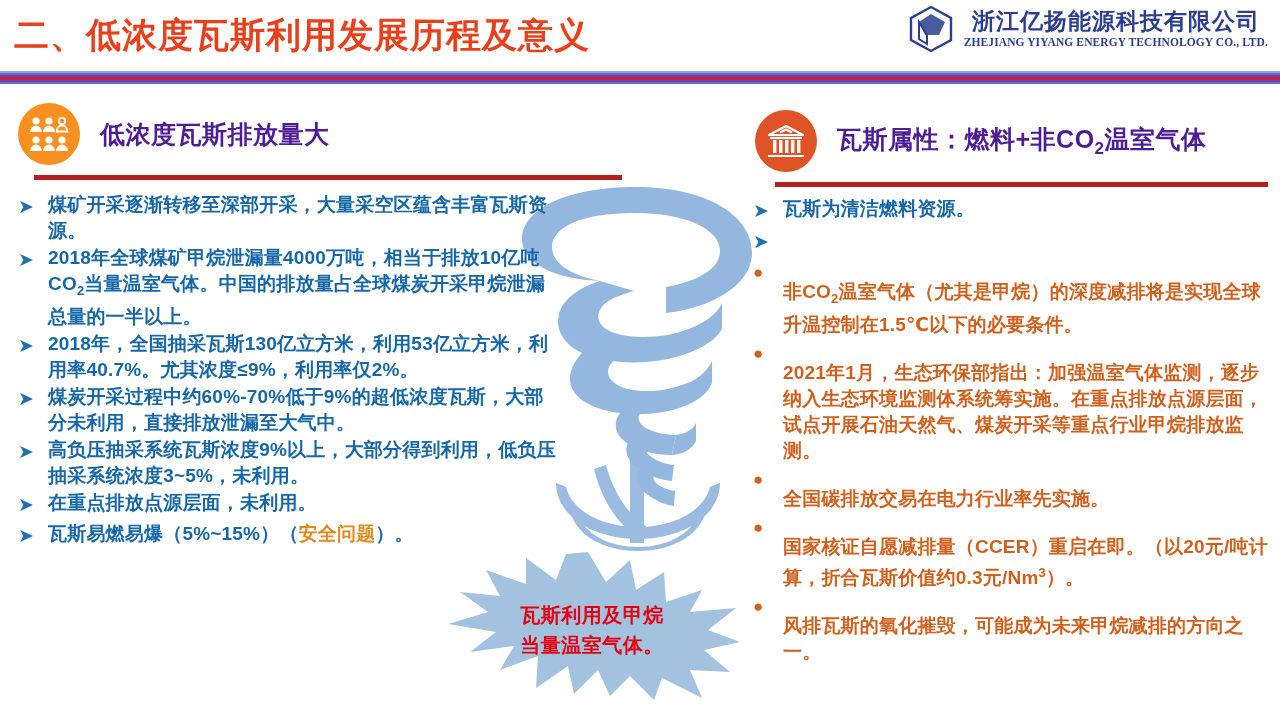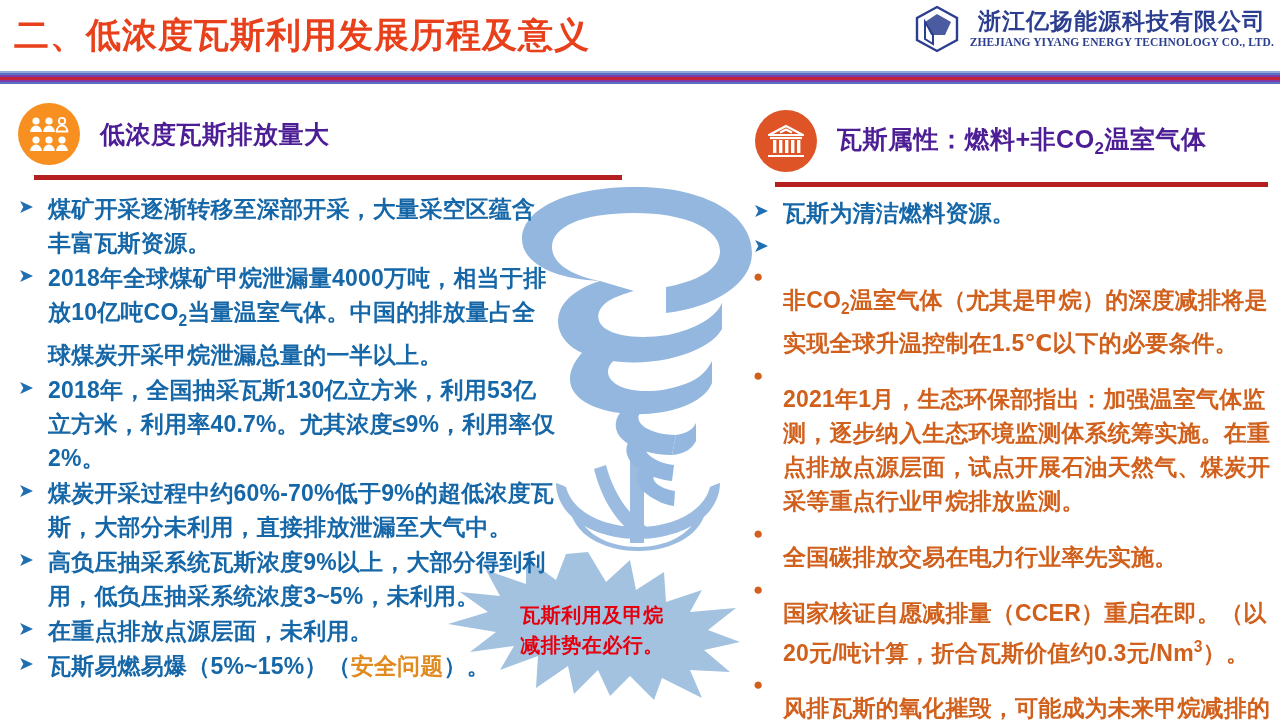--- a/index.html
+++ b/index.html
@@ -45,21 +45,21 @@
     width: 100%;
   }
   .band-b1 { height: 2px; background: #8FA8DC; }
   .band-b2 { height: 2px; background: #5B6FC4; }
   .band-p  { height: 2px; background: #7B3CA8; }
   .band-r  { height: 3px; background: #C0233B; }
 
   
   #logo-block {
     position: absolute;
-    right: 6px;
+    right: 12px;
     top: 5px;
     display: flex;
     align-items: center;
     gap: 10px;
   }
   #logo-mark { width: 46px; height: 48px; }
   #logo-text-wrap { display: flex; flex-direction: column; line-height: 1; }
   #logo-cn {
     font-size: 23px;
     font-weight: bold;
@@ -120,23 +120,23 @@
   .bullet-marker {
     flex: 0 0 30px;
     font-size: 19px;
     line-height: 30px;
     text-align: left;
     padding-left: 8px;
   }
   .bullet-marker.arrow { color: #1F6FB2; }
   .bullet-marker.dot   { color: #D1601C; font-size: 17px; }
   .bullet-text {
-    font-size: 23px;
-    font-weight: bold;
-    line-height: 34px;
+    font-size: 19px;
+    font-weight: bold;
+    line-height: 26px;
     letter-spacing: 0.2px;
   }
   .t-blue   { color: #1667A8; }
   .t-orange { color: #D1601C; margin-top: 21px; }
   .hl-orange { color: #E08A20; }
 
   sub, sup { font-size: 0.68em; font-weight: bold; }
 
   
   #tornado {
@@ -268,21 +268,21 @@
     <path d="M86,286 C94,318 110,342 132,356 L142,346 C122,334 106,312 98,282 Z"></path>
   </g>
 </svg>
 
 <svg id="starburst" viewBox="0 0 300 150">
   <polygon fill="#A3C2E0" points="148,2 166,32 190,10 196,40 224,22 226,52 262,40 250,62 296,58 268,80 300,92 264,100 290,122 250,120 262,148 222,128 214,150 190,126 170,146 158,120 134,144 128,116 96,138 98,106 60,120 74,96 30,102 56,82 8,74 48,62 20,42 60,46 46,20 86,34 86,8 116,30 126,4"></polygon>
 </svg>
 
 <div id="burst-label">
   <span>瓦斯利用及甲烷</span>
-  <span>减排势在必行。</span>
+  <span>当量温室气体。</span>
 </div>
 
 <div id="left-list" class="bullet-list">
 
   <div class="bullet-item">
     <div class="bullet-marker arrow">➤</div>
     <div class="bullet-text t-blue">煤矿开采逐渐转移至深部开采，大量采空区蕴含丰富瓦斯资源。</div>
   </div>
 
   <div class="bullet-item">

